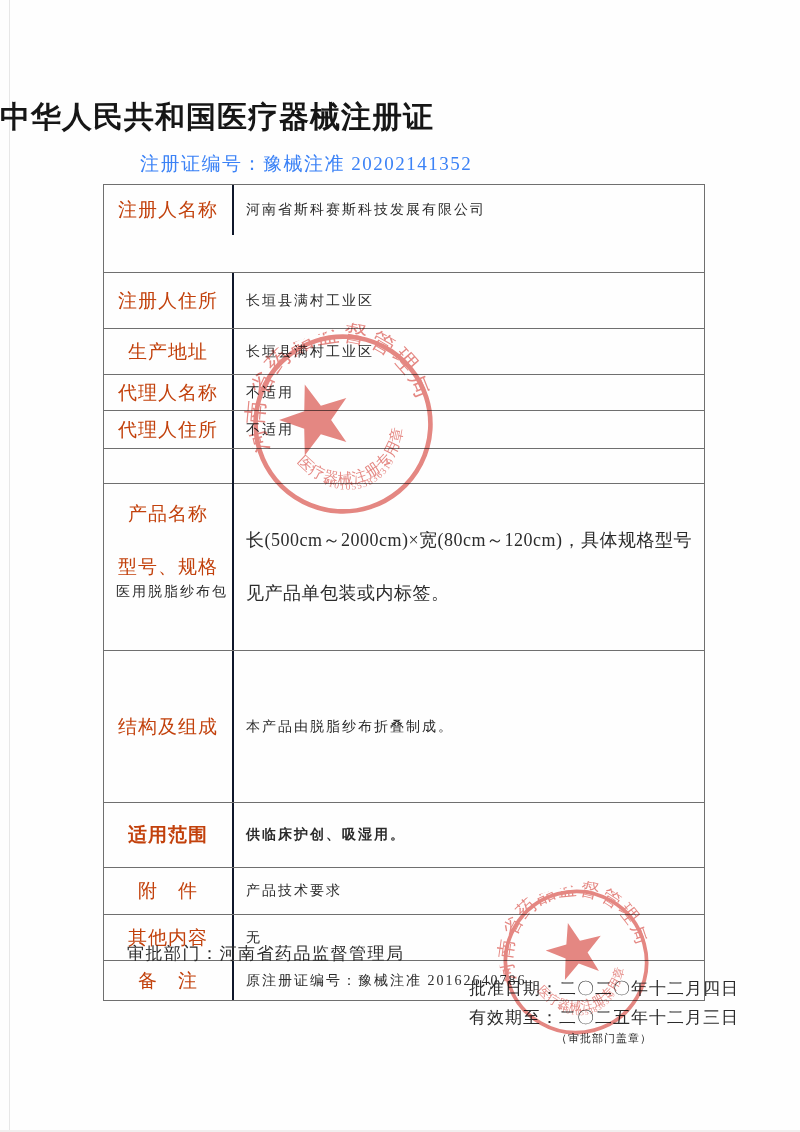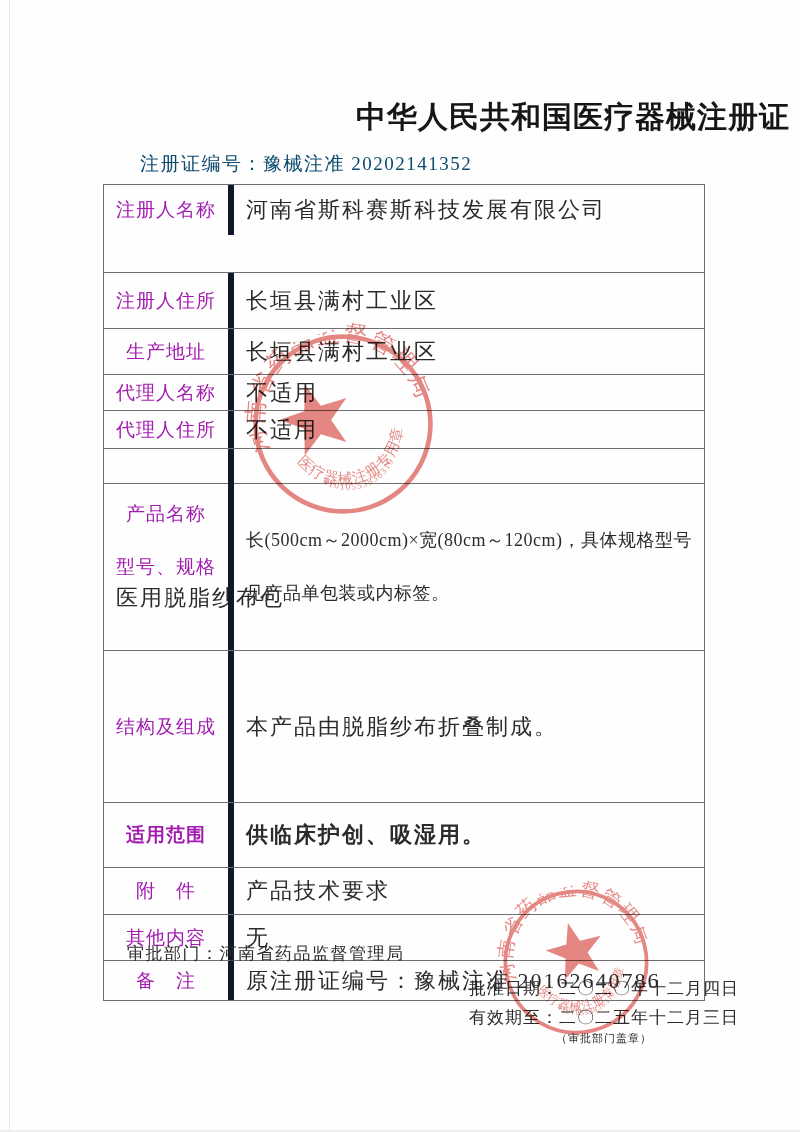--- a/index.html
+++ b/index.html
@@ -6,42 +6,42 @@
   body{
     width:800px;height:1132px;position:relative;overflow:hidden;
     background:#fefefe;
     font-family:"Liberation Serif","DejaVu Serif",serif;
     color:#2b2b2b;
   }
   .scan-edge-left{position:absolute;left:9px;top:0;bottom:0;width:1px;background:#e7e7e7;}
   .scan-edge-bottom{position:absolute;left:0;right:0;bottom:0;height:2px;background:#f1eeee;}
 
   .title{
-    position:absolute;top:97px;left:0;width:790px;text-align:right;
+    position:absolute;top:97px;left:0;width:790px;text-align:left;
     font-size:30px;font-weight:700;letter-spacing:1px;color:#161616;
   }
   .reg-line{
     position:absolute;top:151px;left:140px;
-    font-size:19px;letter-spacing:1.5px;color:#0c4a6e;
+    font-size:19px;letter-spacing:1.5px;color:#3b82f6;
   }
 
   .cert-table{
     position:absolute;left:103px;top:184px;width:602px;
     border:1px solid #6f6f6f;box-sizing:border-box;background:transparent;
   }
   .trow{display:flex;border-top:1px solid #6f6f6f;box-sizing:border-box;}
   .trow:first-child{border-top:none;}
   .tlabel{
-    width:130px;flex:0 0 130px;border-right:6px solid #0f172a;box-sizing:border-box;
+    width:130px;flex:0 0 130px;border-right:2px solid #0f172a;box-sizing:border-box;
     display:flex;align-items:center;justify-content:center;text-align:center;
-    font-size:19px;letter-spacing:1px;color:#a21caf;
+    font-size:19px;letter-spacing:1px;color:#c2410c;
   }
   .tvalue{
     flex:1;display:flex;align-items:center;box-sizing:border-box;
-    padding:4px 10px 4px 12px;font-size:22px;letter-spacing:2px;color:#2b2b2b;
+    padding:4px 10px 4px 12px;font-size:14px;letter-spacing:2px;color:#2b2b2b;
     white-space:pre-line;
   }
   .row-0{height:50px;}.row-1{height:56px;margin-top:37px;}.row-2{height:46px;}
   .row-3{height:36px;}.row-4{height:38px;}.row-5{height:35px;flex-direction:column;}
   .row-6{height:167px;}.row-7{height:152px;}.row-8{height:65px;font-weight:bold;}
   .row-9{height:47px;}.row-10{height:46px;}.row-11{height:40px;}
   .row-6 .tvalue{font-size:18px;letter-spacing:0.5px;line-height:53px;align-items:center;}
 
   .footer-dept{position:absolute;left:127px;top:942px;font-size:17px;letter-spacing:1.5px;}
   .footer-dates{position:absolute;left:452px;top:974px;font-size:17px;letter-spacing:1px;line-height:29px;margin-left:17px;}

